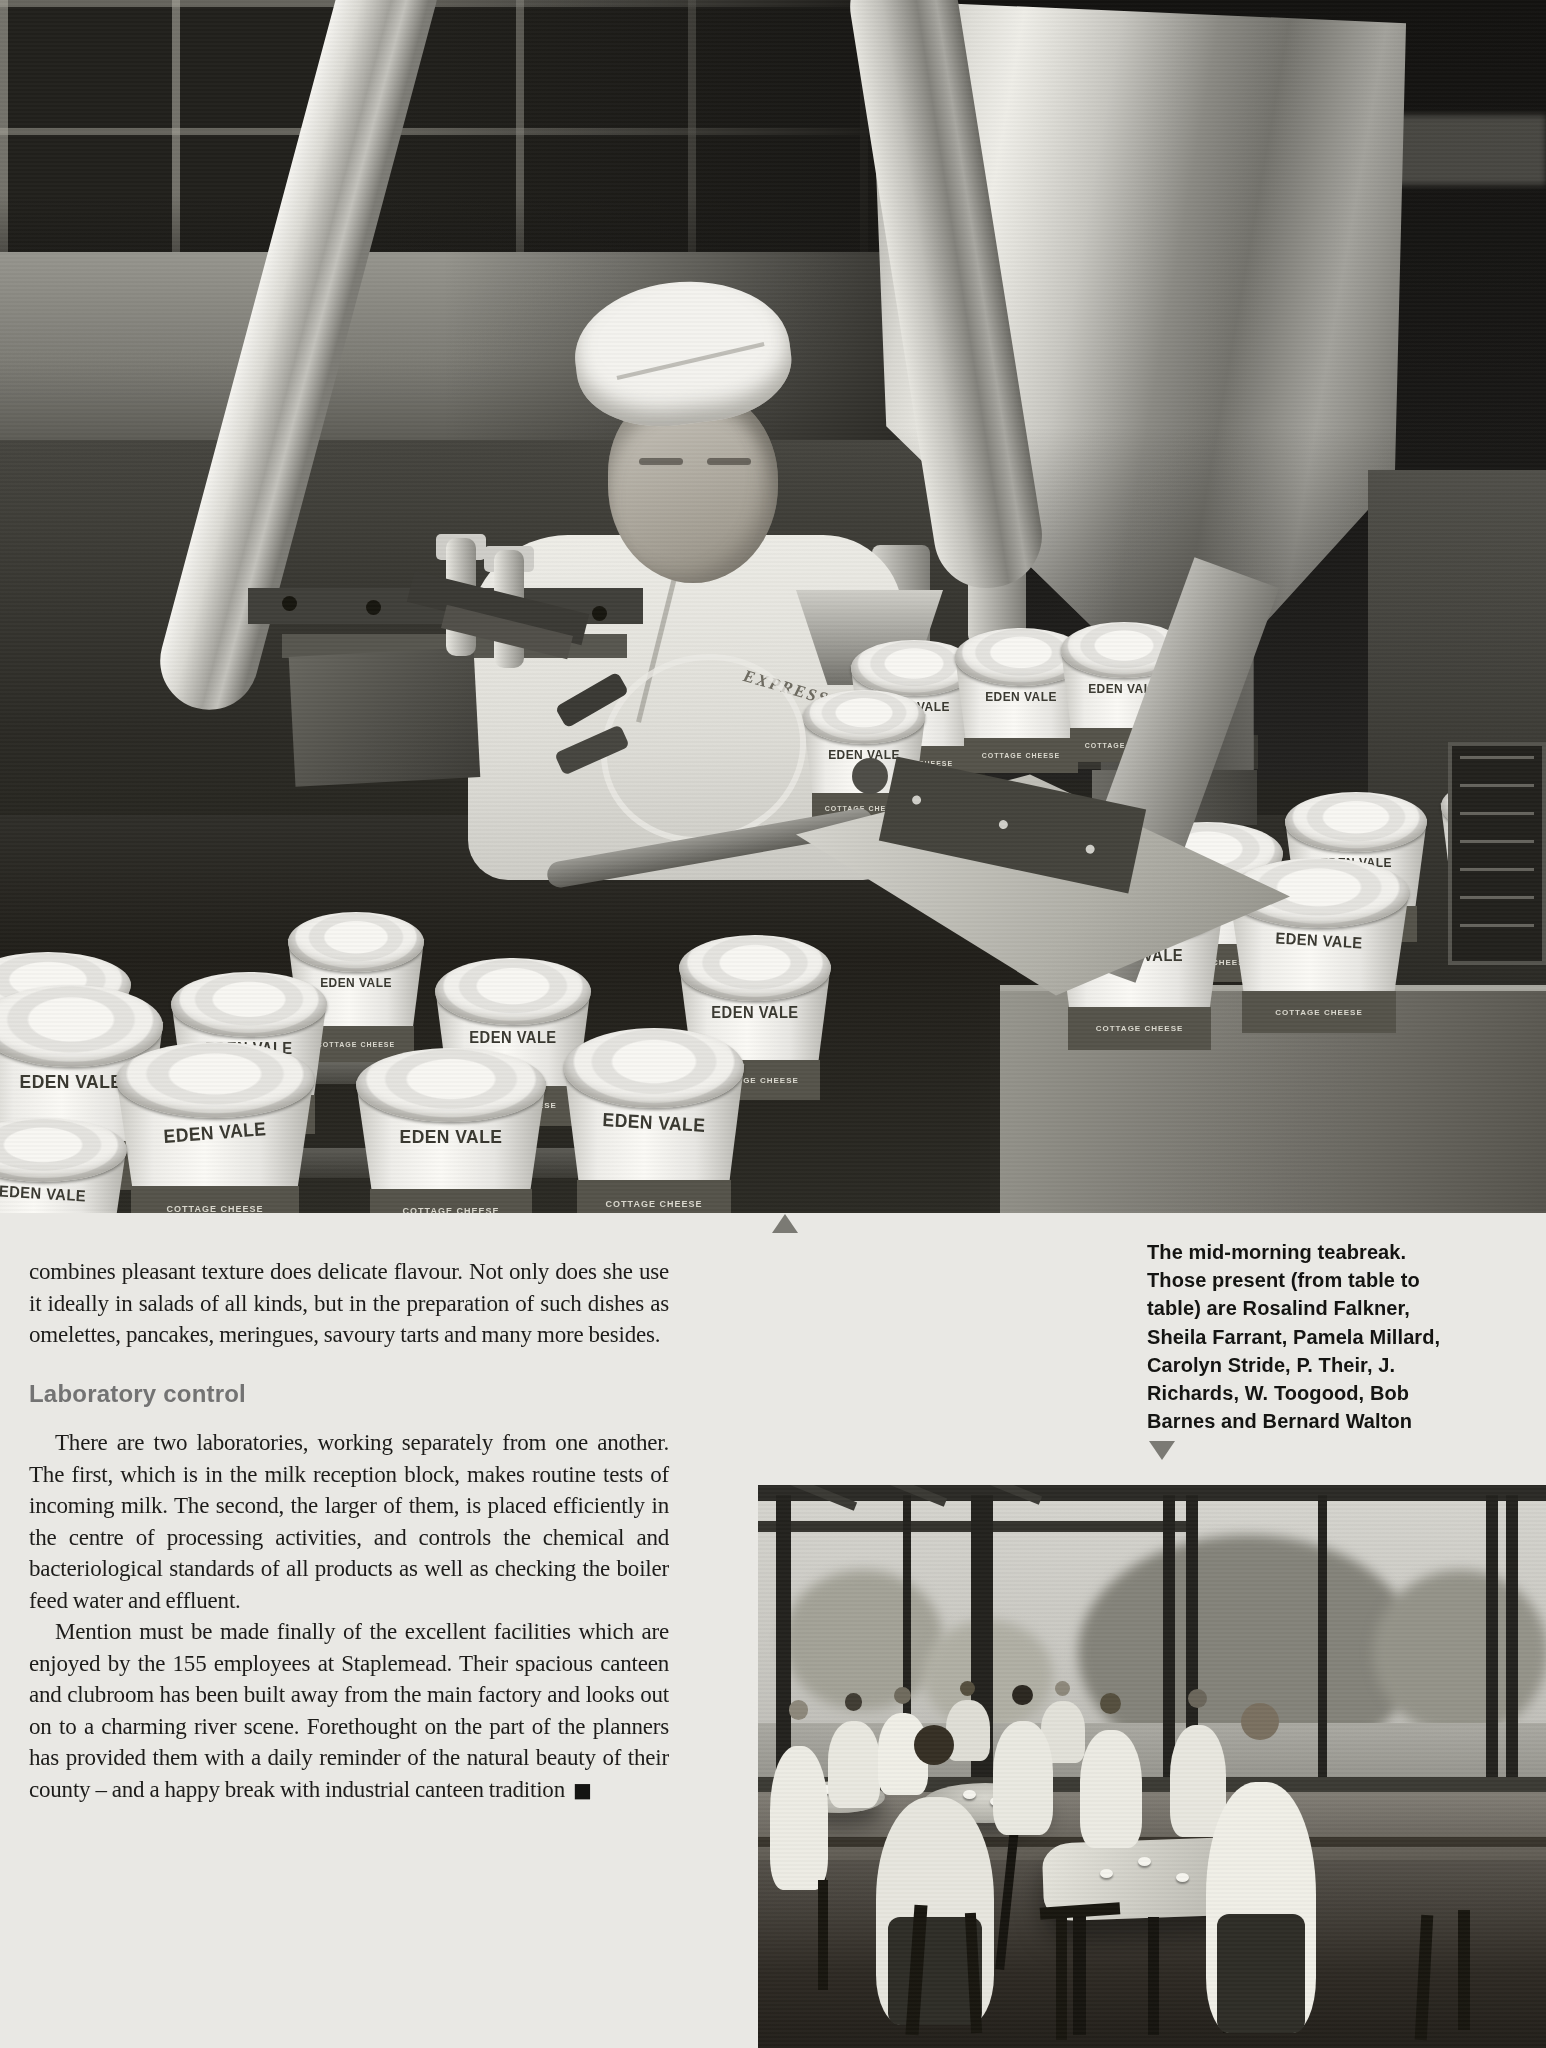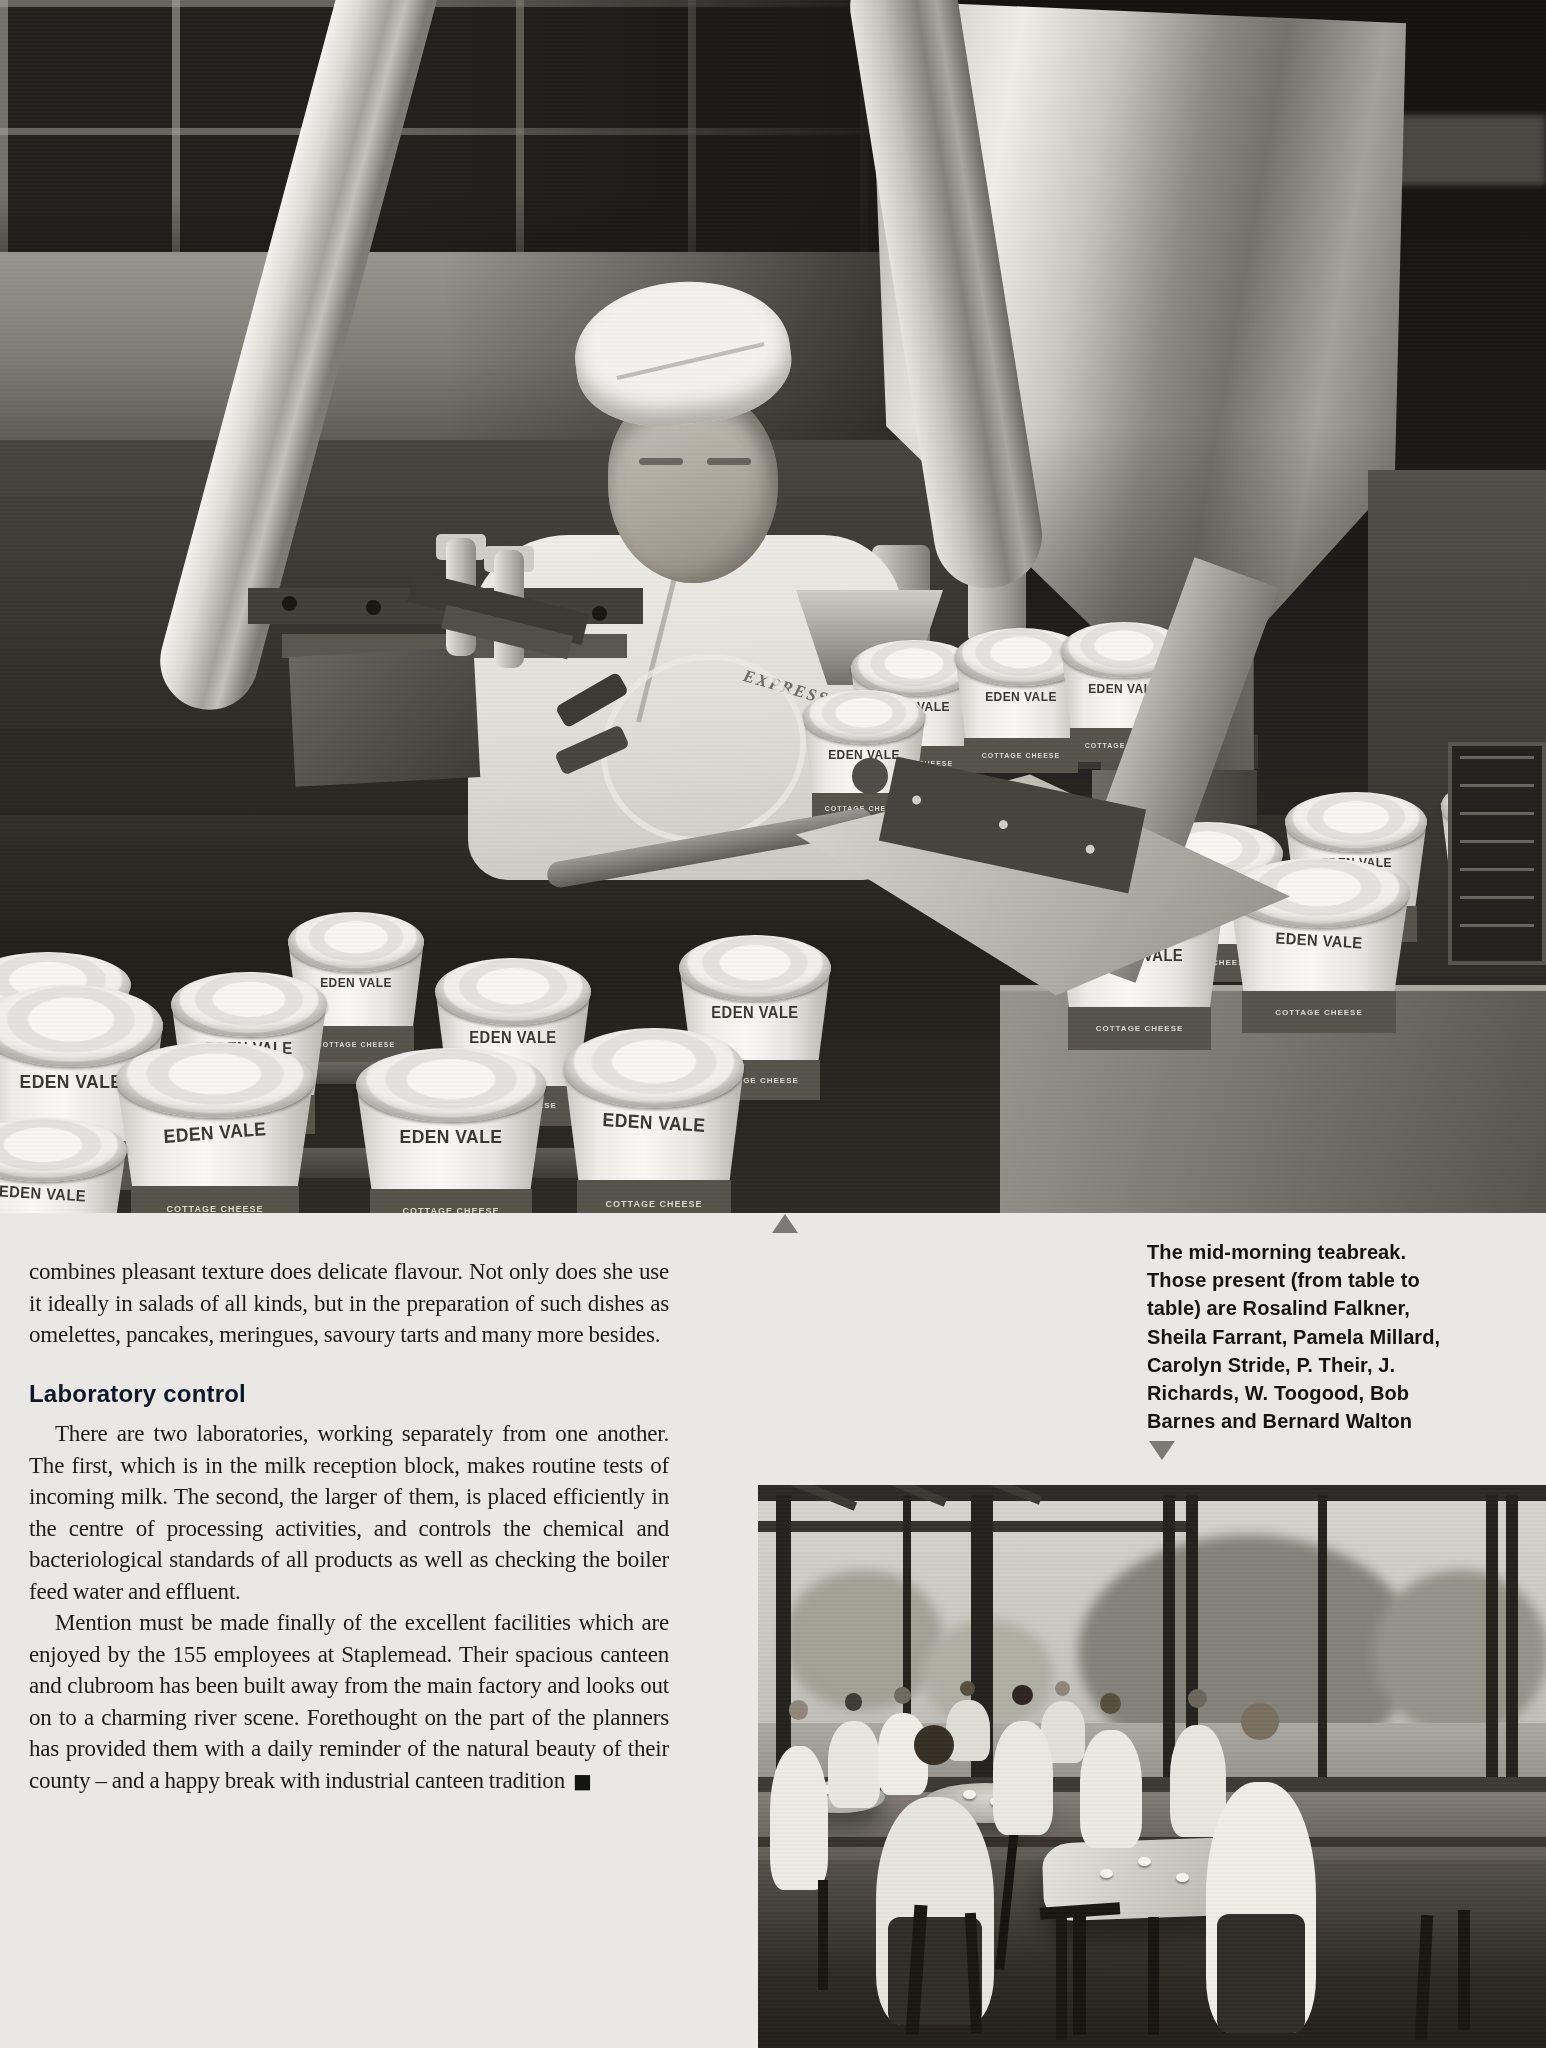--- a/index.html
+++ b/index.html
@@ -113,21 +113,21 @@
   .sm{font-size:13px}.sm .tub-band{font-size:7px}
   .tilt-l .tub-label{transform:scaleX(.92) rotate(-4deg)}
   .tilt-r .tub-label{transform:scaleX(.92) rotate(3deg)}
 
   
   .left-col{position:absolute;left:29px;top:1256px;width:640px;color:#1d1c1a;
      font-family:"Liberation Serif","DejaVu Serif",serif;font-size:23px;line-height:31.5px;text-align:justify}
   .left-col p{margin:0;word-spacing:-.5px;letter-spacing:-.2px}
   .left-col p.indent{text-indent:26px}
   .heading{font-family:"Liberation Sans","DejaVu Sans",sans-serif;font-size:24px;font-weight:bold;
-     color:#0f172a;margin:27px 0 9px;letter-spacing:.2px}
+     color:#737373;margin:27px 0 18px;letter-spacing:.2px}
   .endmark{font-family:"DejaVu Sans",sans-serif;font-size:20px;color:#141412;margin-left:8px}
 
   .caption{position:absolute;color:#141412;font-weight:bold;font-size:20px;line-height:28.2px;letter-spacing:.1px}
   #caption-machine{left:770px;top:1214px;width:258px}
   #caption-teabreak{left:1147px;top:1238px;width:300px}
   .tri{width:0;height:0;border-left:13px solid transparent;border-right:13px solid transparent}
   .tri-up{border-bottom:19px solid #7b7a74;margin:0 0 7px 2px}
   .tri-down{border-top:19px solid #7b7a74;margin:6px 0 0 2px}
 
   

